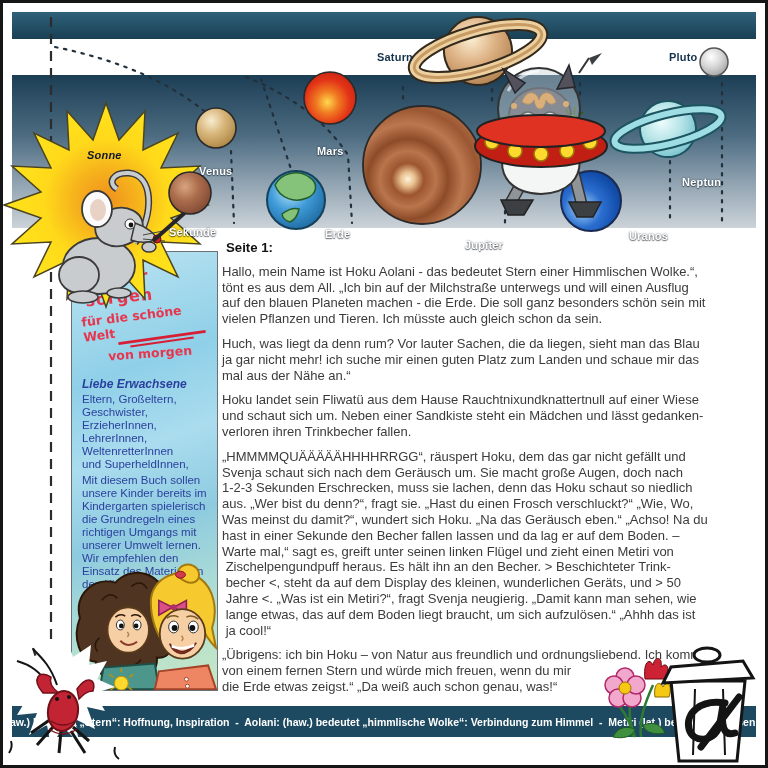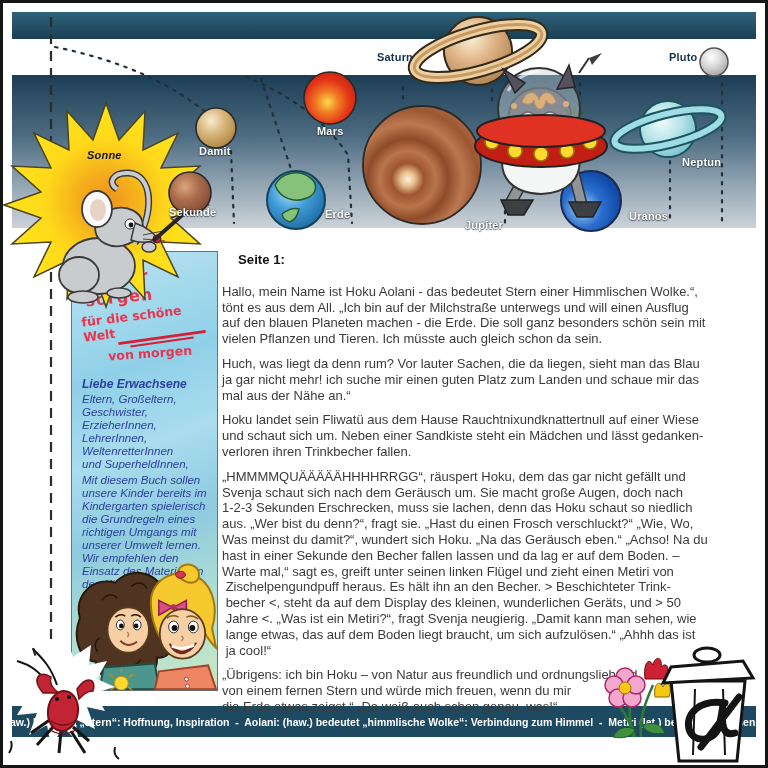--- a/index.html
+++ b/index.html
@@ -14,21 +14,21 @@
               z-index:1;display:flex;align-items:center;justify-content:center;}
   .footer-bar span{color:#fff;font-size:10.5px;font-weight:bold;white-space:pre;padding-left:70px;padding-right:110px;}
   
   .guide{position:absolute;left:0;top:0;z-index:2;pointer-events:none;}
   
   .art{position:absolute;left:0;top:0;z-index:6;pointer-events:none;}
   .crawfish{position:absolute;left:0px;top:632px;z-index:7;pointer-events:none;}
   .trash{position:absolute;left:580px;top:638px;z-index:7;pointer-events:none;}
   
   .lbl{position:absolute;z-index:7;font-size:11px;font-weight:bold;letter-spacing:.2px;pointer-events:none;}
-  .lbl-light{color:#fff;text-shadow:0 0 2px rgba(10,20,30,.75),0 1px 1px rgba(10,20,30,.5);}
+  .lbl-light{color:#fff;text-shadow:0 0 2px rgba(10,20,30,.75),0 1px 1px rgba(10,20,30,.5);margin-top:20px;}
   .lbl-dark{color:#14324a;}
   .lbl-sonne{left:84px;top:146px;color:#0f172a;font-style:italic;}
   .lbl-merkur{left:166px;top:203px;}
   .lbl-venus{left:196px;top:142px;}
   .lbl-erde{left:322px;top:205px;}
   .lbl-mars{left:314px;top:122px;}
   .lbl-jupiter{left:462px;top:216px;}
   .lbl-saturn{left:374px;top:48px;}
   .lbl-uranos{left:626px;top:207px;}
   .lbl-neptun{left:679px;top:153px;}
@@ -40,28 +40,28 @@
   .sb-inner{padding:8px 8px 0 10px;}
   .sb-title1{color:#e8354d;font-size:16px;font-weight:bold;font-family:"DejaVu Sans",sans-serif;
              transform:rotate(-6deg);letter-spacing:1px;margin:6px 0 0 2px;}
   .sb-title2{color:#e8354d;font-size:12.5px;font-weight:bold;font-family:"DejaVu Sans",sans-serif;
              transform:rotate(-7deg);margin:3px 0 0 0;}
   .sb-underline{width:88px;height:2.5px;background:#d61f36;transform:rotate(-8deg);margin:-1px 0 0 36px;}
   .sb-underline2{width:64px;height:2px;background:#d61f36;transform:rotate(-8deg);margin:2px 0 0 48px;}
   .sb-title3{color:#e8354d;font-size:12.5px;font-weight:bold;font-family:"DejaVu Sans",sans-serif;
              transform:rotate(-4deg);margin:2px 0 0 26px;}
   .sb-greet{color:#2b3f9e;font-size:12px;font-weight:bold;font-style:italic;margin-top:17px;}
-  .sb-aud,.sb-note{color:#2b3f9e;font-size:11.5px;font-style:italic;line-height:13px;white-space:pre-wrap;}
+  .sb-aud,.sb-note{color:#2b3f9e;font-size:11.5px;line-height:13px;white-space:pre-wrap;}
   .sb-aud{margin-top:2px;}
   .sb-note{margin-top:3px;}
   .kids{position:absolute;left:0;bottom:0;width:145px;height:130px;}
   
   .story{position:absolute;left:219px;top:233px;width:545px;z-index:4;color:#3b3b3b;
          font-size:13px;line-height:15.8px;}
-  .story h3{margin:16px;padding:0;font-size:13.2px;line-height:15.8px;color:#111;}
+  .story h3{margin:4px;padding:0;font-size:13.2px;line-height:15.8px;color:#111;}
   .story p{margin:8px 0 9px 0;white-space:pre-wrap;}
   .story .h2{margin-top:3px;}
 </style>
 </head>
 <body>
 
 <div class="page">
 
   <div class="top-bar"></div>
   <div class="band"></div>
@@ -317,21 +317,21 @@
       <circle cx="512" cy="148" r="7" fill="#ffd92e" stroke="#9a7a08" stroke-width="1.5"></circle>
       <circle cx="538" cy="151" r="7" fill="#ffd92e" stroke="#9a7a08" stroke-width="1.5"></circle>
       <circle cx="564" cy="148" r="7" fill="#ffd92e" stroke="#9a7a08" stroke-width="1.5"></circle>
       <circle cx="587" cy="139" r="7" fill="#ffd92e" stroke="#9a7a08" stroke-width="1.5"></circle>
       <ellipse cx="538" cy="128" rx="64" ry="16" fill="#e03222" stroke="#222" stroke-width="2"></ellipse>
     </g>
   </svg>
 
   <span class="lbl lbl-sonne">Sonne</span>
   <span class="lbl lbl-light lbl-merkur">Sekunde</span>
-  <span class="lbl lbl-light lbl-venus">Damit</span>
+  <span class="lbl lbl-light lbl-venus">Venus</span>
   <span class="lbl lbl-light lbl-erde">Erde</span>
   <span class="lbl lbl-light lbl-mars">Mars</span>
   <span class="lbl lbl-light lbl-jupiter">Jupiter</span>
   <span class="lbl lbl-dark lbl-saturn">Saturn</span>
   <span class="lbl lbl-light lbl-uranos">Uranos</span>
   <span class="lbl lbl-light lbl-neptun">Neptun</span>
   <span class="lbl lbl-dark lbl-pluto">Pluto</span>
 
   <div class="footer-bar">
     <span>Hoku: (haw.) bedeutet „Stern“: Hoffnung, Inspiration  -  Aolani: (haw.) bedeutet „himmlische Wolke“: Verbindung zum Himmel  -  Metiri (lat.) bedeutet „messen“</span>

